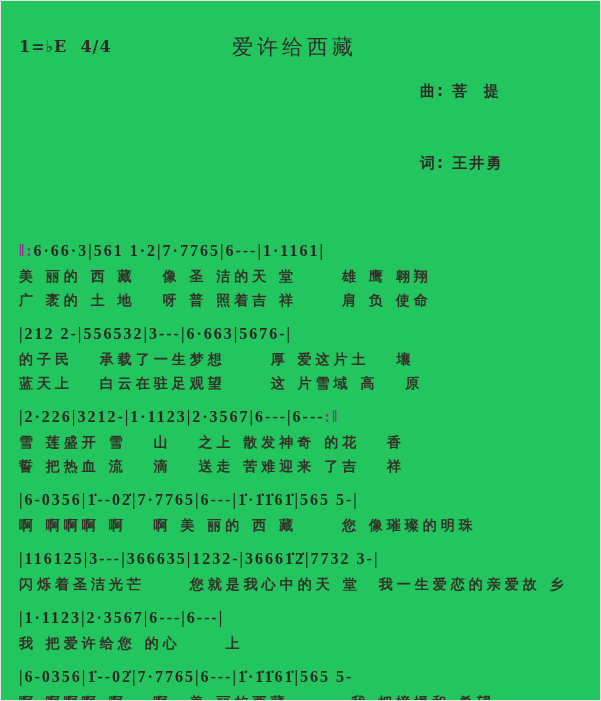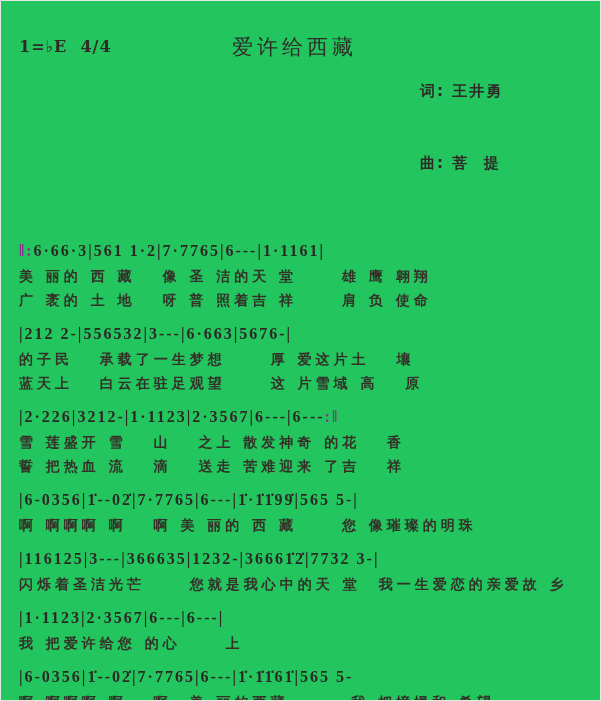--- a/index.html
+++ b/index.html
@@ -48,22 +48,22 @@
 </style>
 </head>
 <body>
 
 <div class="page">
 
   <div class="header">
     <div class="keysig">1=♭E  4/4</div>
     <div class="title">爱许给西藏</div>
     <div class="credits">
+      <div>曲: 菩  提</div>
       <div>词: 王井勇</div>
-      <div>曲: 菩  提</div>
     </div>
   </div>
 
   <div class="score-line gap2">
     <div class="notation"><span class="accent">‖:</span><span>6·66·3|561 1·2|7·7765|6---|1·1161|</span><span class="accent"></span></div>
     <div class="lyrics">美 丽的 西 藏　 像 圣 洁的天 堂　　 雄 鹰 翱翔</div>
     <div class="lyrics">广 袤的 土 地　 呀 普 照着吉 祥　　 肩 负 使命</div>
   </div>
 
   <div class="score-line gap2">
@@ -72,21 +72,21 @@
     <div class="lyrics">蓝天上　 白云在驻足观望　　 这 片雪域 高　 原</div>
   </div>
 
   <div class="score-line gap2">
     <div class="notation"><span class="accent"></span><span>|2·226|3212-|1·1123|2·3567|6---|6---</span><span class="accent">:‖</span></div>
     <div class="lyrics">雪 莲盛开 雪　 山　 之上 散发神奇 的花　 香</div>
     <div class="lyrics">誓 把热血 流　 滴　 送走 苦难迎来 了吉　 祥</div>
   </div>
 
   <div class="score-line gap2">
-    <div class="notation"><span class="accent"></span><span>|6-0356|1̇--02̇|7·7765|6---|1̇·1̇1̇99̇|565 5-|</span><span class="accent"></span></div>
+    <div class="notation"><span class="accent"></span><span>|6-0356|1̇--02̇|7·7765|6---|1̇·1̇1̇61̇|565 5-|</span><span class="accent"></span></div>
     <div class="lyrics">啊 啊啊啊 啊　 啊 美 丽的 西 藏　　 您 像璀璨的明珠</div>
   </div>
 
   <div class="score-line gap2">
     <div class="notation"><span class="accent"></span><span>|116125|3---|366635|1232-|36661̇2̇|7732 3-|</span><span class="accent"></span></div>
     <div class="lyrics">闪烁着圣洁光芒　　 您就是我心中的天 堂　我一生爱恋的亲爱故 乡</div>
   </div>
 
   <div class="score-line gap2">
     <div class="notation"><span class="accent"></span><span>|1·1123|2·3567|6---|6---|</span><span class="accent"></span></div>

